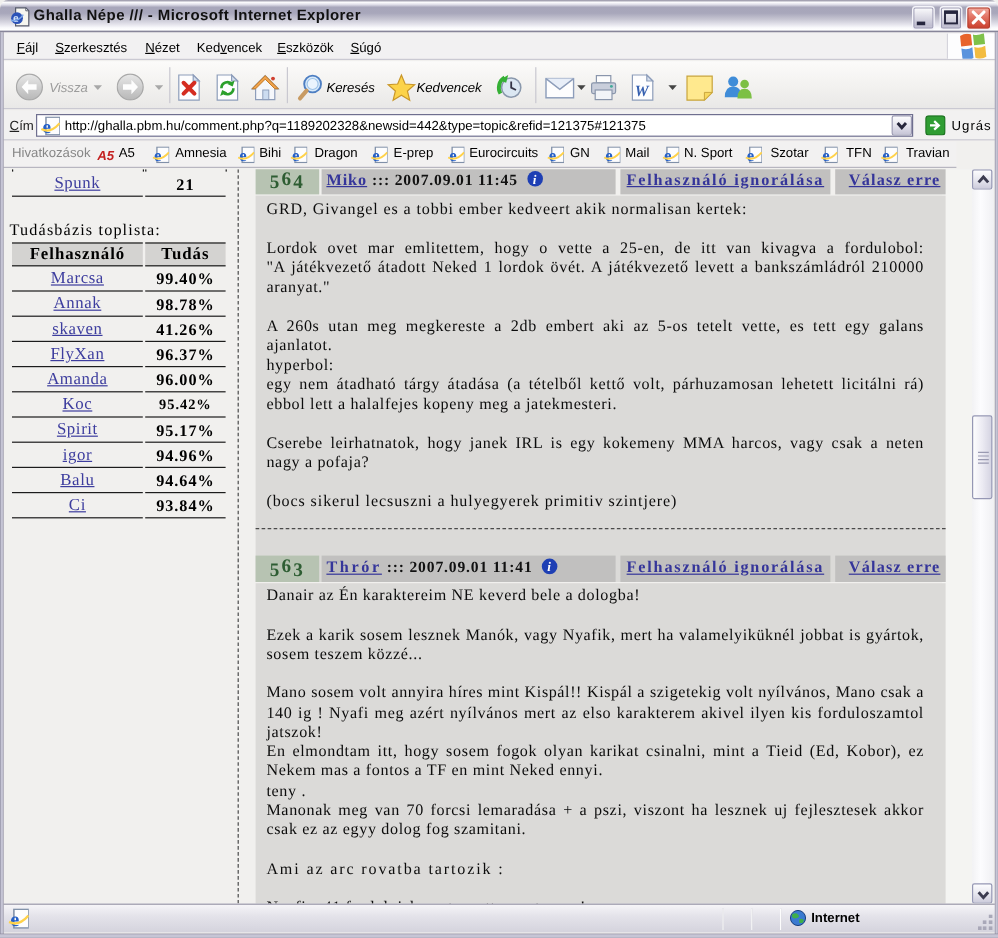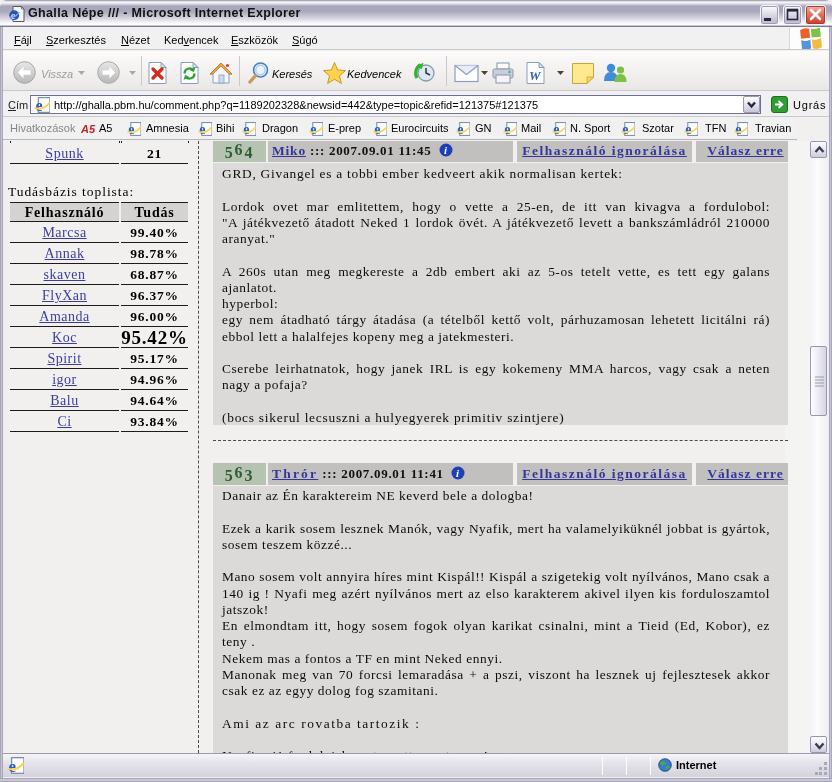--- a/index.html
+++ b/index.html
@@ -294,27 +294,27 @@
  <div class="abs serif" style="left:5px;top:43px;font-size:13.5px;letter-spacing:0.95px">Tudásbázis toplista:</div>
 
  <div class="cell bb" style="left:7px;top:61px;width:109px;height:20px;font-size:14px;line-height:20px;font-weight:bold;background:#d4d3d1;border-top:1px solid #1c1c1c">Felhasználó</div>
  <div class="cell bb" style="left:118px;top:61px;width:67px;height:20px;font-size:14px;line-height:20px;font-weight:bold;background:#d4d3d1;border-top:1px solid #1c1c1c">Tudás</div>
 
  <div class="cell bb" style="left:7px;top:81px;width:109px;height:21px;font-size:14px;line-height:21px"><a class="nav" href="#u">Marcsa</a></div>
  <div class="cell bb" style="left:118px;top:81px;width:67px;height:21px;font-size:13.5px;line-height:21px;font-weight:bold">99.40%</div>
  <div class="cell bb" style="left:7px;top:102px;width:109px;height:21px;font-size:14px;line-height:21px"><a class="nav" href="#u">Annak</a></div>
  <div class="cell bb" style="left:118px;top:102px;width:67px;height:21px;font-size:13.5px;line-height:21px;font-weight:bold">98.78%</div>
  <div class="cell bb" style="left:7px;top:123px;width:109px;height:21px;font-size:14px;line-height:21px"><a class="nav" href="#u">skaven</a></div>
- <div class="cell bb" style="left:118px;top:123px;width:67px;height:21px;font-size:13.5px;line-height:21px;font-weight:bold">68.87%</div>
+ <div class="cell bb" style="left:118px;top:123px;width:67px;height:21px;font-size:13.5px;line-height:21px;font-weight:bold">41.26%</div>
  <div class="cell bb" style="left:7px;top:144px;width:109px;height:21px;font-size:14px;line-height:21px"><a class="nav" href="#u">FlyXan</a></div>
  <div class="cell bb" style="left:118px;top:144px;width:67px;height:21px;font-size:13.5px;line-height:21px;font-weight:bold">96.37%</div>
  <div class="cell bb" style="left:7px;top:165px;width:109px;height:21px;font-size:14px;line-height:21px"><a class="nav" href="#u">Amanda</a></div>
  <div class="cell bb" style="left:118px;top:165px;width:67px;height:21px;font-size:13.5px;line-height:21px;font-weight:bold">96.00%</div>
  <div class="cell bb" style="left:7px;top:186px;width:109px;height:21px;font-size:14px;line-height:21px"><a class="nav" href="#u">Koc</a></div>
- <div class="cell bb" style="left:118px;top:186px;width:67px;height:21px;font-size:19px;line-height:21px;font-weight:bold">95.42%</div>
+ <div class="cell bb" style="left:118px;top:186px;width:67px;height:21px;font-size:12px;line-height:21px;font-weight:bold">95.42%</div>
  <div class="cell bb" style="left:7px;top:207px;width:109px;height:21px;font-size:14px;line-height:21px"><a class="nav" href="#u">Spirit</a></div>
  <div class="cell bb" style="left:118px;top:207px;width:67px;height:21px;font-size:13.5px;line-height:21px;font-weight:bold">95.17%</div>
  <div class="cell bb" style="left:7px;top:228px;width:109px;height:21px;font-size:14px;line-height:21px"><a class="nav" href="#u">igor</a></div>
  <div class="cell bb" style="left:118px;top:228px;width:67px;height:21px;font-size:13.5px;line-height:21px;font-weight:bold">94.96%</div>
  <div class="cell bb" style="left:7px;top:249px;width:109px;height:21px;font-size:14px;line-height:21px"><a class="nav" href="#u">Balu</a></div>
  <div class="cell bb" style="left:118px;top:249px;width:67px;height:21px;font-size:13.5px;line-height:21px;font-weight:bold">94.64%</div>
  <div class="cell bb" style="left:7px;top:270px;width:109px;height:21px;font-size:14px;line-height:21px"><a class="nav" href="#u">Ci</a></div>
  <div class="cell bb" style="left:118px;top:270px;width:67px;height:21px;font-size:13.5px;line-height:21px;font-weight:bold">93.84%</div>
  <div class="abs" style="left:782px;top:0;width:25px;height:612px;background:#f4f4f2"></div>
 
@@ -322,21 +322,21 @@
 
  <div class="pnum" style="left:210px;top:-1px;width:53px"><span style="position:relative;top:1.5px">5</span><span style="position:relative;top:-1px">6</span><span style="position:relative;top:1.5px">4</span></div>
  <div class="phead" style="left:265px;top:-1px;width:245px">
    <span class="abs" style="left:4px;top:1px;white-space:nowrap"><a class="hlink" style="letter-spacing:0.8px" href="#m">Miko</a><span class="serif" style="font-weight:bold;font-size:13px;color:#111;letter-spacing:0.7px"> ::: 2007.09.01 11:45</span><svg style="margin-left:7px;vertical-align:-2px" width="14" height="14" viewBox="0 0 14 14">
           <circle cx="7" cy="7" r="6.5" fill="#1e3fb4"></circle>
           <text x="5" y="11" font-family="Liberation Serif" font-size="11" font-weight="bold" font-style="italic" fill="#fff">i</text>
         </svg></span>
  </div>
  <div class="phead" style="left:514px;top:-1px;width:175px;text-align:center;line-height:19px"><a class="hlink" style="letter-spacing:1.5px" href="#i">Felhasználó ignorálása</a></div>
  <div class="phead" style="left:693px;top:-1px;width:92px;text-align:center;line-height:19px;text-indent:7px"><a class="hlink" style="letter-spacing:1.0px" href="#v">Válasz erre</a></div>
- <div class="postbody" style="left:210px;top:22px;width:575px;height:262px;padding:3px 18px 0 9px">
+ <div class="postbody" style="left:210px;top:22px;width:575px;height:322px;padding:3px 18px 0 9px">
   <div class="pline" style="letter-spacing:0.73px">GRD, Givangel es a tobbi ember kedveert akik normalisan kertek:</div>
   <div class="pline">&nbsp;</div>
   <div class="pline pj">Lordok ovet mar emlitettem, hogy o vette a 25-en, de itt van kivagva a fordulobol:</div>
   <div class="pline pj">"A játékvezető átadott Neked 1 lordok övét. A játékvezető levett a bankszámládról 210000</div>
   <div class="pline">aranyat."</div>
   <div class="pline">&nbsp;</div>
   <div class="pline pj">A 260s utan meg megkereste a 2db embert aki az 5-os tetelt vette, es tett egy galans</div>
   <div class="pline">ajanlatot.</div>
   <div class="pline">hyperbol:</div>
   <div class="pline pj">egy nem átadható tárgy átadása (a tételből kettő volt, párhuzamosan lehetett licitálni rá)</div>
@@ -361,22 +361,22 @@
  <div class="postbody" style="left:210px;top:345px;width:575px;height:280px;padding:2px 18px 0 9px">
   <div class="pline">Danair az Én karaktereim NE keverd bele a dologba!</div>
   <div class="pline">&nbsp;</div>
   <div class="pline pj" style="letter-spacing:0.5px">Ezek a karik sosem lesznek Manók, vagy Nyafik, mert ha valamelyiküknél jobbat is gyártok,</div>
   <div class="pline">sosem teszem közzé...</div>
   <div class="pline">&nbsp;</div>
   <div class="pline pj" style="letter-spacing:0.5px">Mano sosem volt annyira híres mint Kispál!! Kispál a szigetekig volt nyílvános, Mano csak a</div>
   <div class="pline pj">140 ig ! Nyafi meg azért nyílvános mert az elso karakterem akivel ilyen kis forduloszamtol</div>
   <div class="pline">jatszok!</div>
   <div class="pline pj">En elmondtam itt, hogy sosem fogok olyan karikat csinalni, mint a Tieid (Ed, Kobor), ez</div>
+  <div class="pline">Nekem mas a fontos a TF en mint Neked ennyi.</div>
   <div class="pline">teny .</div>
-  <div class="pline">Nekem mas a fontos a TF en mint Neked ennyi.</div>
   <div class="pline pj">Manonak meg van 70 forcsi lemaradása + a pszi, viszont ha lesznek uj fejlesztesek akkor</div>
   <div class="pline">csak ez az egyy dolog fog szamitani.</div>
   <div class="pline">&nbsp;</div>
   <div class="pline" style="letter-spacing:1.55px">Ami az arc rovatba tartozik :</div>
   <div class="pline">&nbsp;</div>
   <div class="pline">Nyafi a 41 fordulojaban atuszott a csatornan!</div>
  </div>
 
  <div class="abs" id="sbar" style="left:807px;top:0;width:18px;height:612px;background:linear-gradient(90deg,#f2f2f4,#fcfcfe 40%,#f0f0f3)">
   <div class="abs sbtn" style="left:0;top:0"><svg width="17" height="17" viewBox="0 0 17 17">

